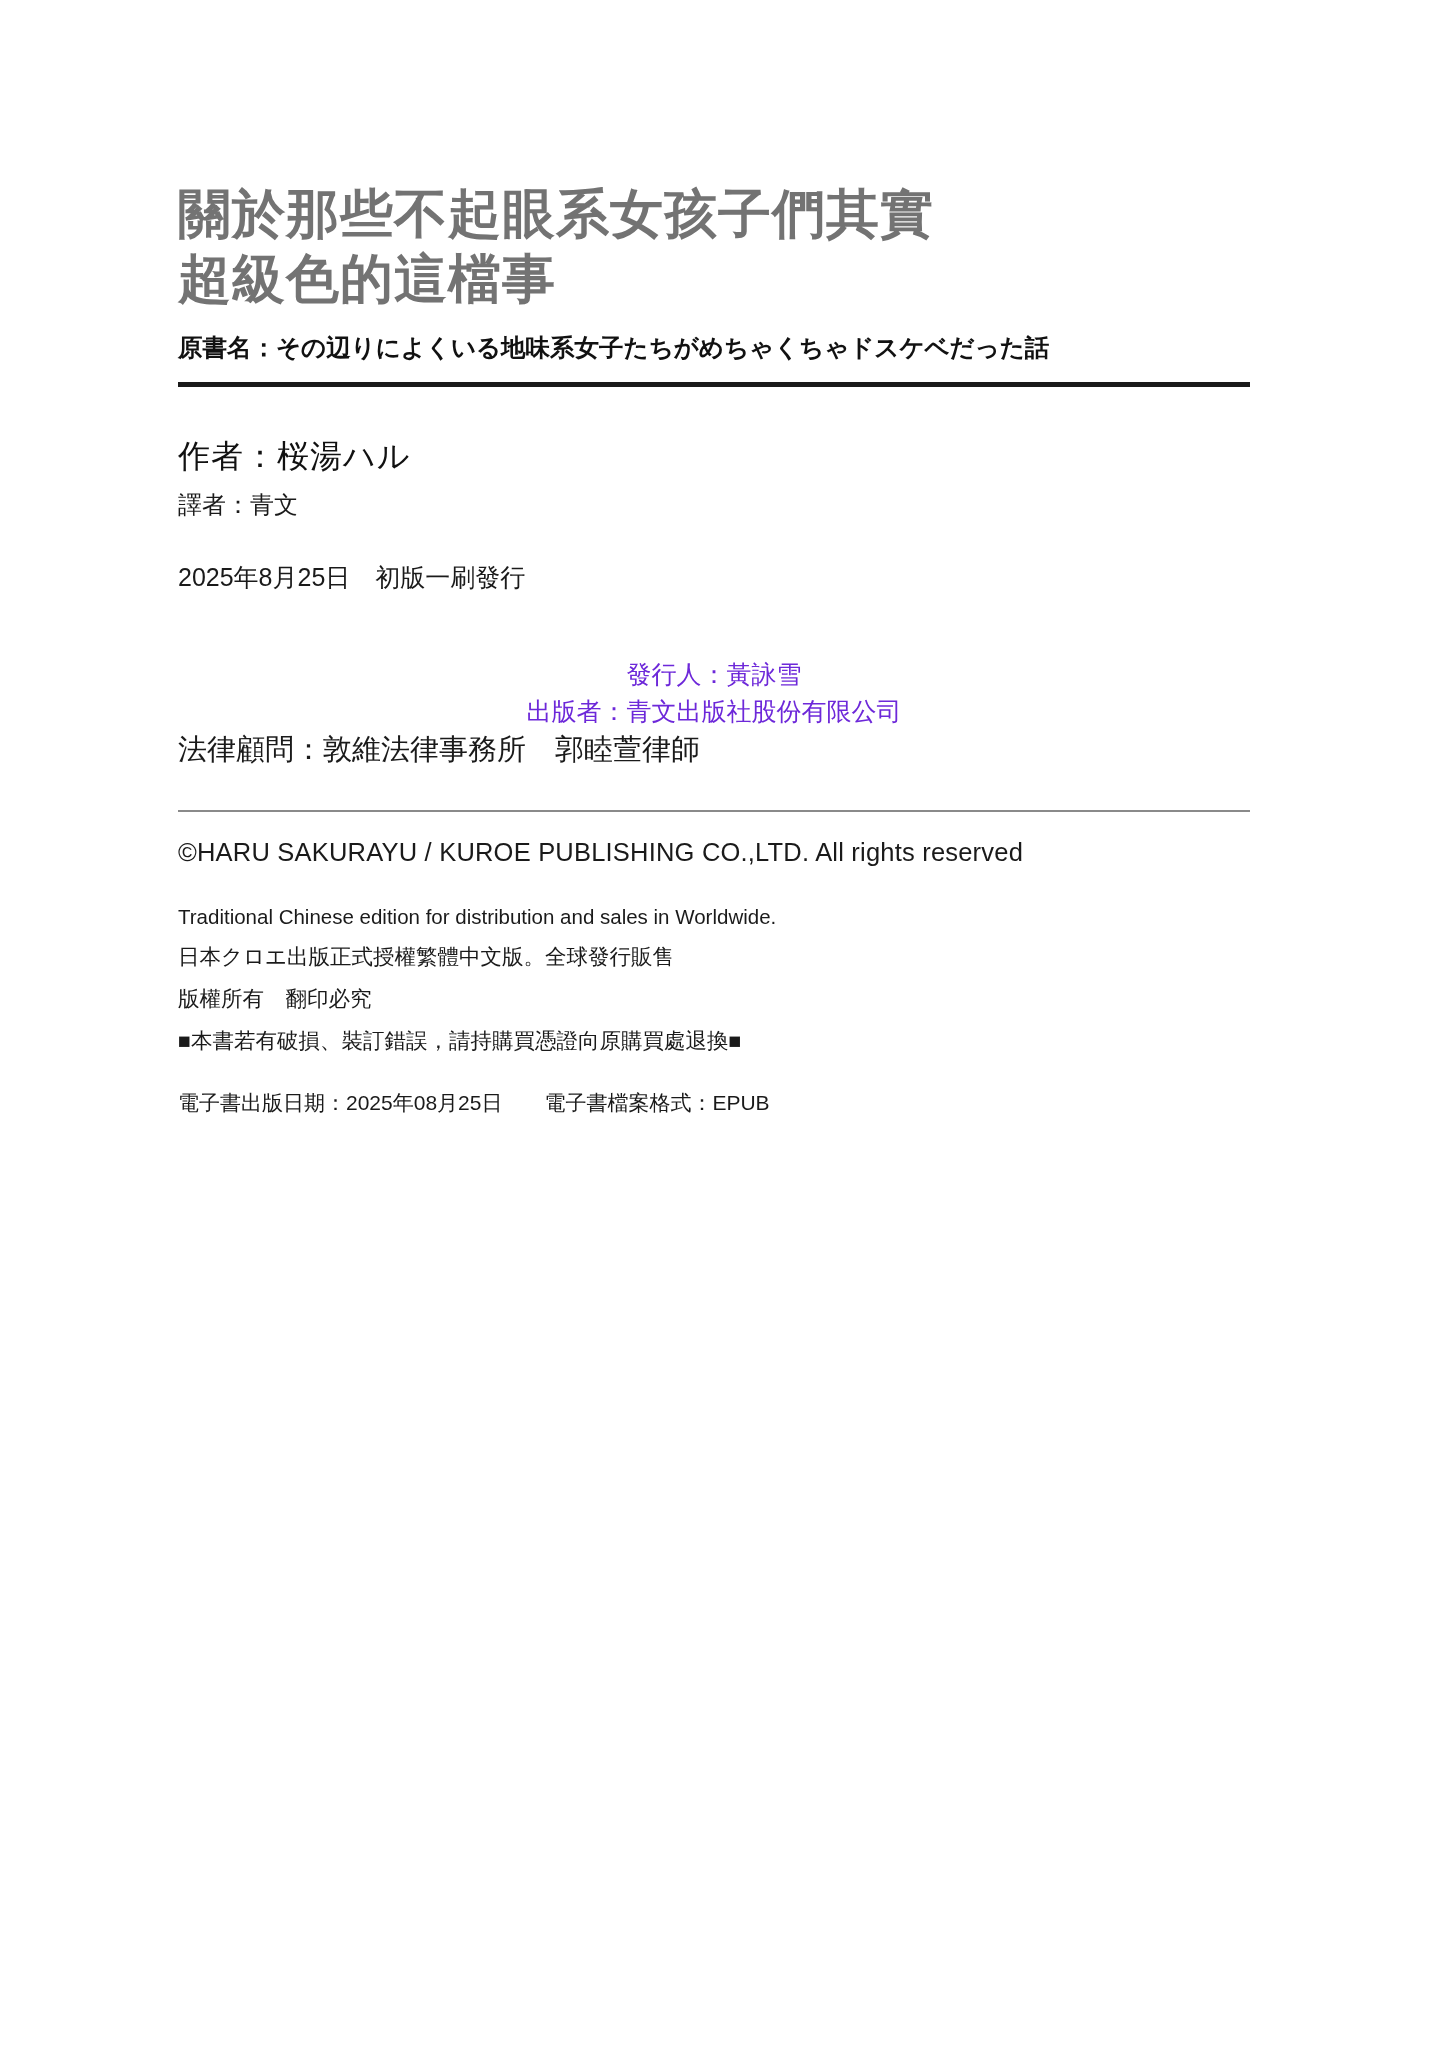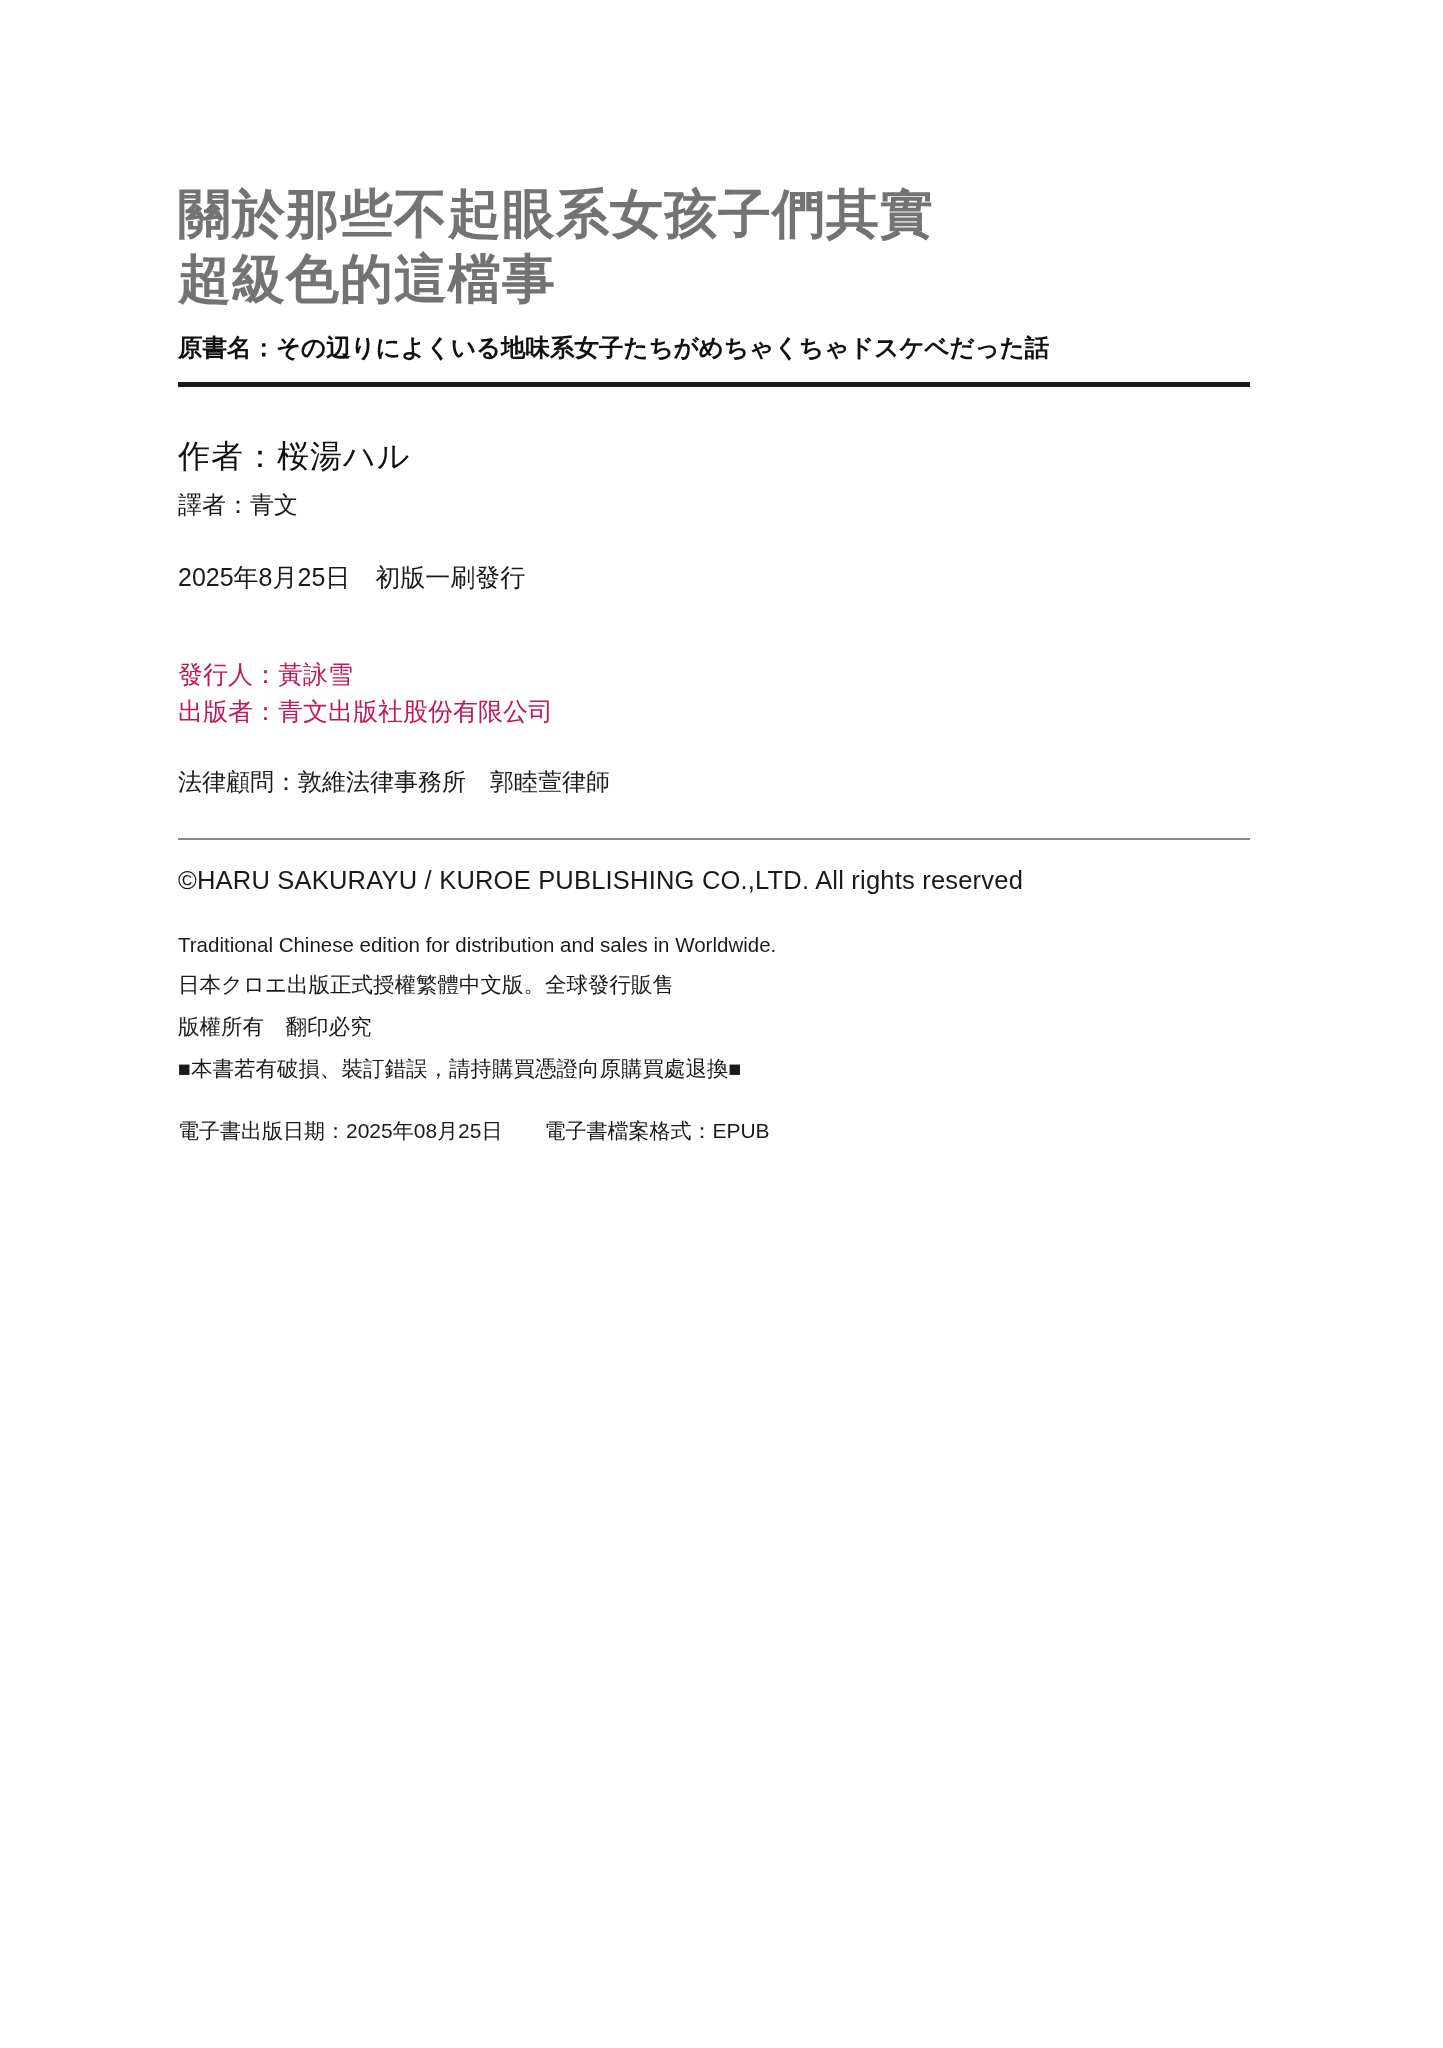--- a/index.html
+++ b/index.html
@@ -74,25 +74,25 @@
     font-weight: 400;
     color: #1a1a1a;
   }
 
   .pub-block {
     margin-top: 62px;
   }
   .pub-line {
     font-size: 25px;
     line-height: 1.48;
-    color: #be185d;
+    color: #6d28d9;
+    text-align: center;
   }
   .legal {
-    margin-top: 36px;
-    font-size: 24px;
+    font-size: 29px;
     color: #1a1a1a;
   }
 
   .rule-thin {
     margin-top: 40px;
     height: 2px;
     background: #8a8a8a;
     width: 100%;
   }
 

